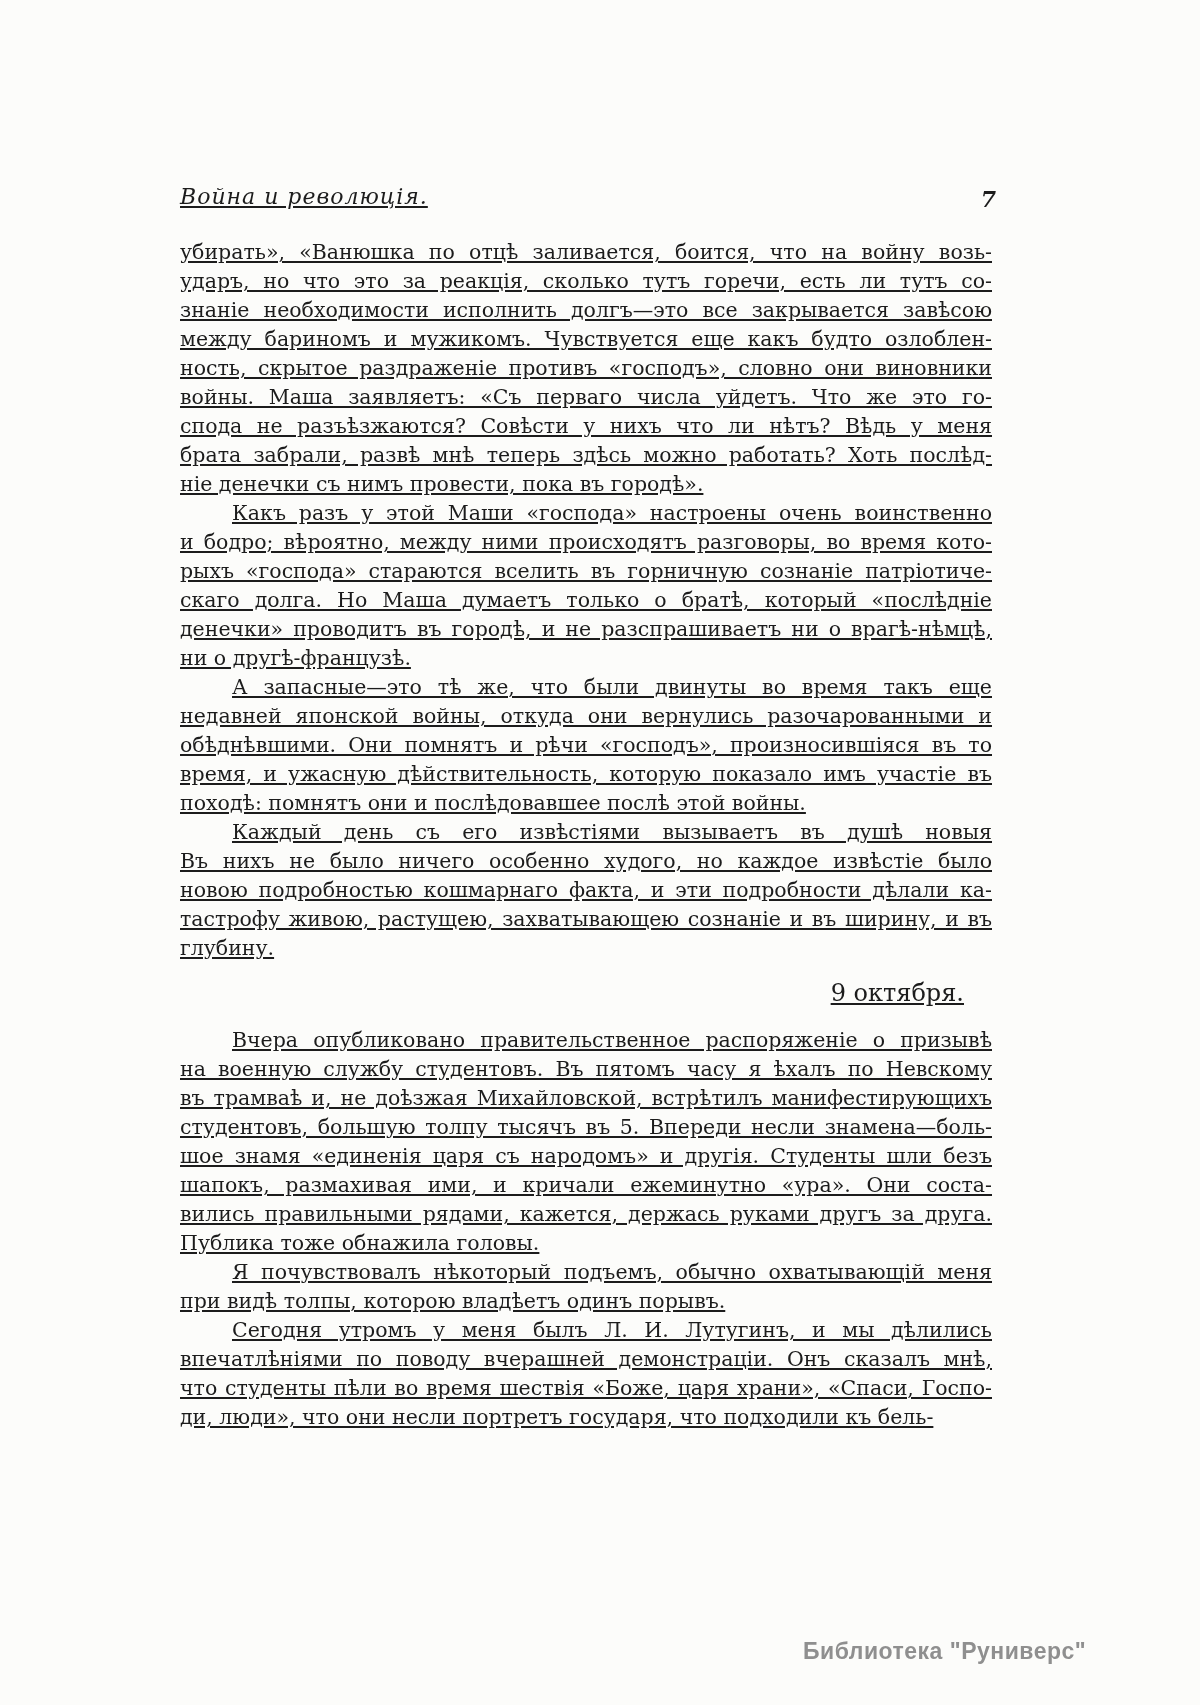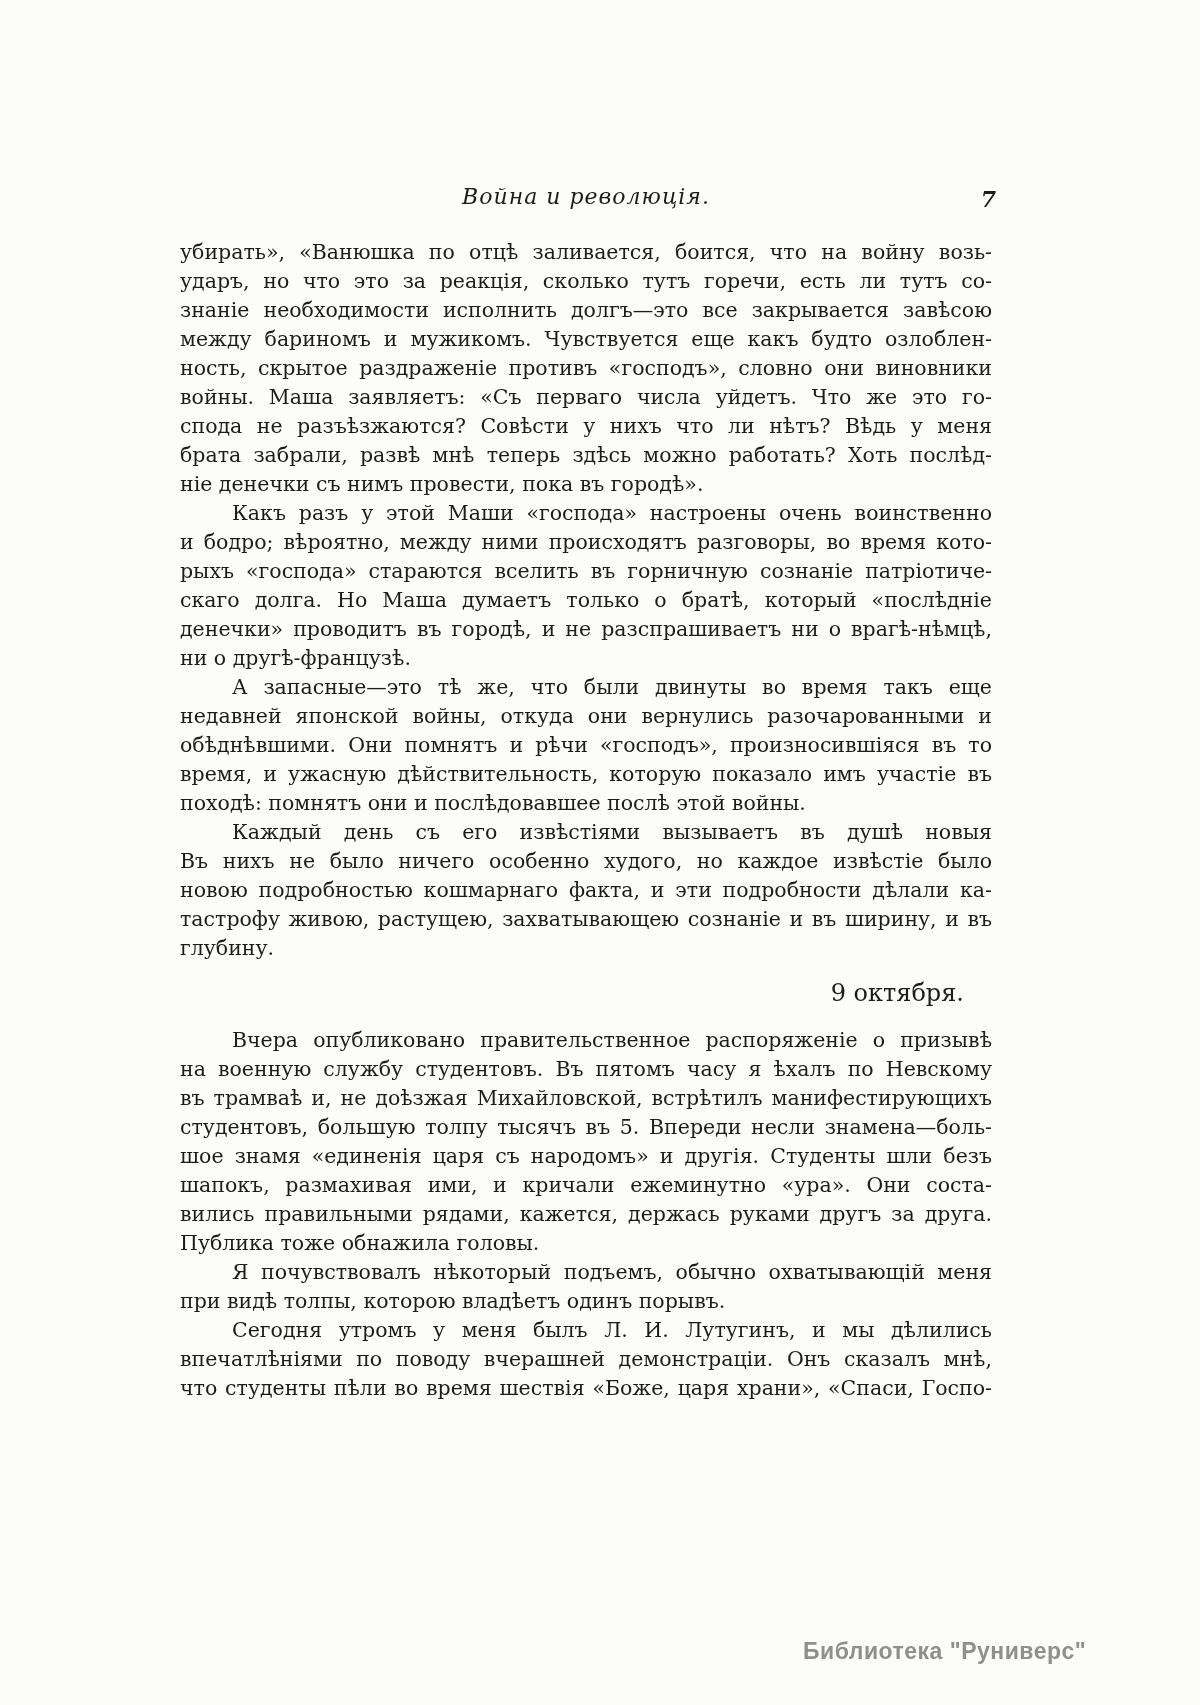--- a/index.html
+++ b/index.html
@@ -17,39 +17,40 @@
     color: #1c1c1c;
   }
   .header {
     position: absolute;
     left: 180px;
     top: 184px;
     width: 812px;
     height: 34px;
   }
   .running-title {
-    text-align: center;
     font-style: italic;
     font-size: 22px;
     letter-spacing: 1px;
+    text-decoration: underline;
   }
   .page-number {
     position: absolute;
     right: -4px;
     top: 2px;
     font-size: 22px;
     font-weight: bold;
     font-style: italic;
   }
   .body-text {
     position: absolute;
     left: 180px;
     top: 238px;
     width: 812px;
     font-size: 20.5px;
+    text-decoration: underline;
   }
   .paragraph {
     margin: 0;
   }
   .line {
     line-height: 29px;
     height: 29px;
     text-align: justify;
     text-align-last: justify;
     white-space: nowrap;
@@ -134,16 +135,17 @@
         <div class="line final">Публика тоже обнажила головы.</div>
       </div>
       <div class="paragraph">
         <div class="line indent">Я почувствовалъ нѣкоторый подъемъ, обычно охватывающій меня</div>
         <div class="line final">при видѣ толпы, которою владѣетъ одинъ порывъ.</div>
       </div>
       <div class="paragraph">
         <div class="line indent">Сегодня утромъ у меня былъ Л. И. Лутугинъ, и мы дѣлились</div>
         <div class="line">впечатлѣніями по поводу вчерашней демонстраціи. Онъ сказалъ мнѣ,</div>
         <div class="line">что студенты пѣли во время шествія «Боже, царя храни», «Спаси, Госпо-</div>
+        <div class="line final">ди, люди», что они несли портретъ государя, что подходили къ бель-</div>
       </div>
     </div>
   <div class="watermark">Библиотека "Руниверс"</div>
 </div>
 
 </body></html>

